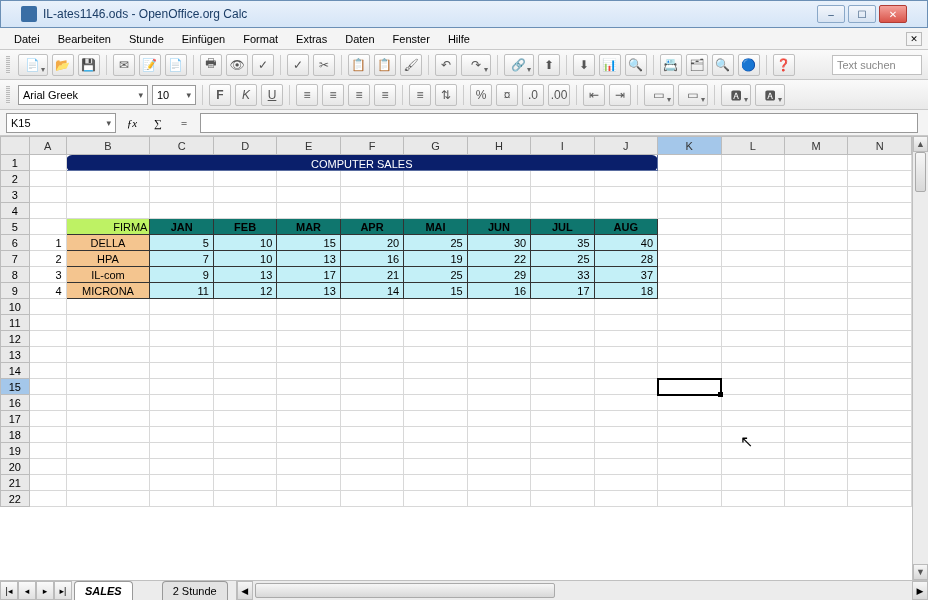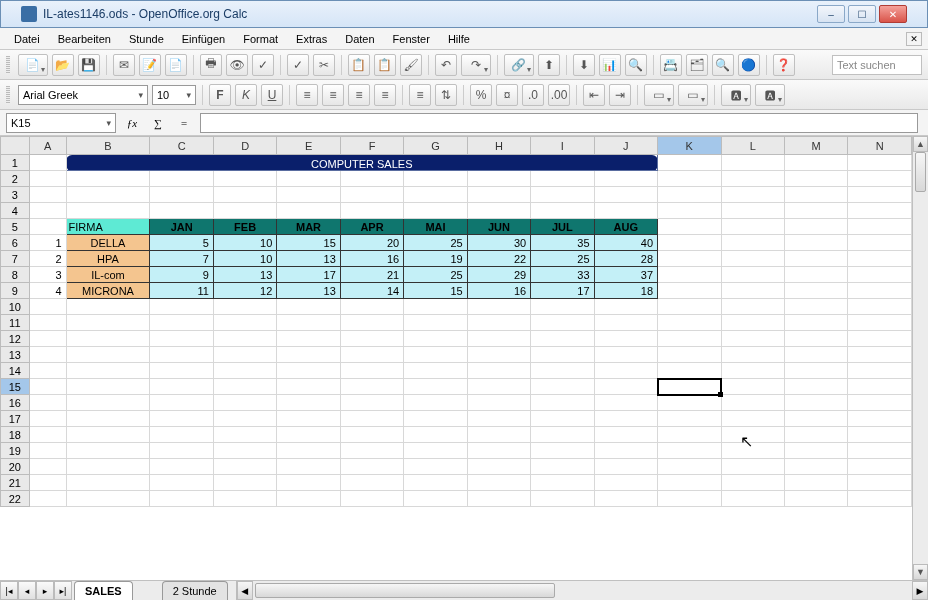--- a/index.html
+++ b/index.html
@@ -37,37 +37,37 @@
   .sheet { position:relative; flex:1; overflow:hidden; }
   table.grid { border-collapse:collapse; table-layout:fixed; width:100%; }
   table.grid th, table.grid td { border:1px solid #d8d8d8; height:16px; font-size:11px; font-family:Arial,sans-serif; }
   table.grid thead th { background:#e9e9e9; font-weight:normal; text-align:center; height:18px; color:#333; border-color:#bcbcbc;}
   table.grid thead th.sel { background:#a4c7ea; }
   table.grid tbody th { background:#e9e9e9; width:28px; text-align:center; font-weight:normal; border-color:#bcbcbc;}
   table.grid tbody th.sel { background:#a4c7ea; color:#000; }
   td { padding:0 2px; text-align:right; }
   .row-tall td, .row-tall th { height:40px; }
   .title-band { background:#0a1f6b; color:#fff; text-align:center !important; vertical-align:bottom; font-size:12px; border-color:#5a6da0 !important;border-radius:6px;}
-  .hdr-peach { background:#5eead4; text-align:left; border-color:#333 !important; }
+  .hdr-peach { background:#bef264; text-align:right; border-color:#333 !important; }
   .hdr-cyan { background:#0f766e; text-align:center !important; border-color:#333 !important;font-weight:bold;}
   .body-peach { background:#f4c58f; text-align:center !important; border-color:#333 !important;}
   .body-cyan { background:#c4f0f7; text-align:right !important; border-color:#333 !important; padding-right:4px;}
   .idx { text-align:right !important; padding-right:4px;}
   .selcell { border:2px solid #000 !important; position:relative;}
   .selcell:after { content:""; position:absolute; right:-3px; bottom:-3px; width:5px; height:5px; background:#000;}
   .vscroll { width:16px; background:#ececec; border-left:1px solid #c0c0c0; position:relative;}
   .vscroll .thumb { position:absolute; top:16px; left:2px; right:2px; height:40px; background:linear-gradient(#f6f6f6,#d8d8d8); border:1px solid #aaa; border-radius:2px;}
   .vscroll .arrow { position:absolute; left:0; right:0; height:16px; display:flex; align-items:center; justify-content:center; font-size:9px; color:#555; background:linear-gradient(#f6f6f6,#d8d8d8); border:1px solid #bbb;}
   .vscroll .arrow.up{ top:0;} .vscroll .arrow.down{ bottom:0;}
   
   .tabs-row { height:20px; background:#ececec; border-top:1px solid #c0c0c0; display:flex; align-items:stretch;}
   .tab-nav { display:flex; }
   .tab-nav .nav { width:18px; border:1px solid #bbb; background:linear-gradient(#fafafa,#e0e0e0); display:flex;align-items:center;justify-content:center; font-size:9px;}
   .sheet-tab { padding:2px 10px; background:#fff; border:1px solid #999; border-bottom:none; border-top-left-radius:4px; border-top-right-radius:4px; margin-left:2px; font-size:11px; display:flex; align-items:center;}
-  .sheet-tab.active { font-weight:bold; background:#fff;}
+  .sheet-tab.active { font-weight:bold; background:#fff;font-style:italic;}
   .sheet-tab.inactive { background:#e3e3e3;margin-left:29px;}
   .hscroll { flex:1; margin-left:8px; background:#ececec; position:relative; border-left:1px solid #bbb;}
   .hscroll .arrow { width:16px; height:100%; position:absolute; top:0; display:flex;align-items:center;justify-content:center; font-size:9px; background:linear-gradient(#f6f6f6,#d8d8d8); border:1px solid #bbb;}
   .hscroll .arrow.l{ left:0;} .hscroll .arrow.r{ right:0;}
   .hscroll .thumb { position:absolute; left:18px; top:2px; bottom:2px; width:300px; background:linear-gradient(#f6f6f6,#d8d8d8); border:1px solid #aaa; border-radius:2px;}
   .cursor-img { position:absolute; pointer-events:none; font-size:16px; }
   .dd-arrow{ font-size:9px; color:#555;}
 </style>
 </head>
 <body>

